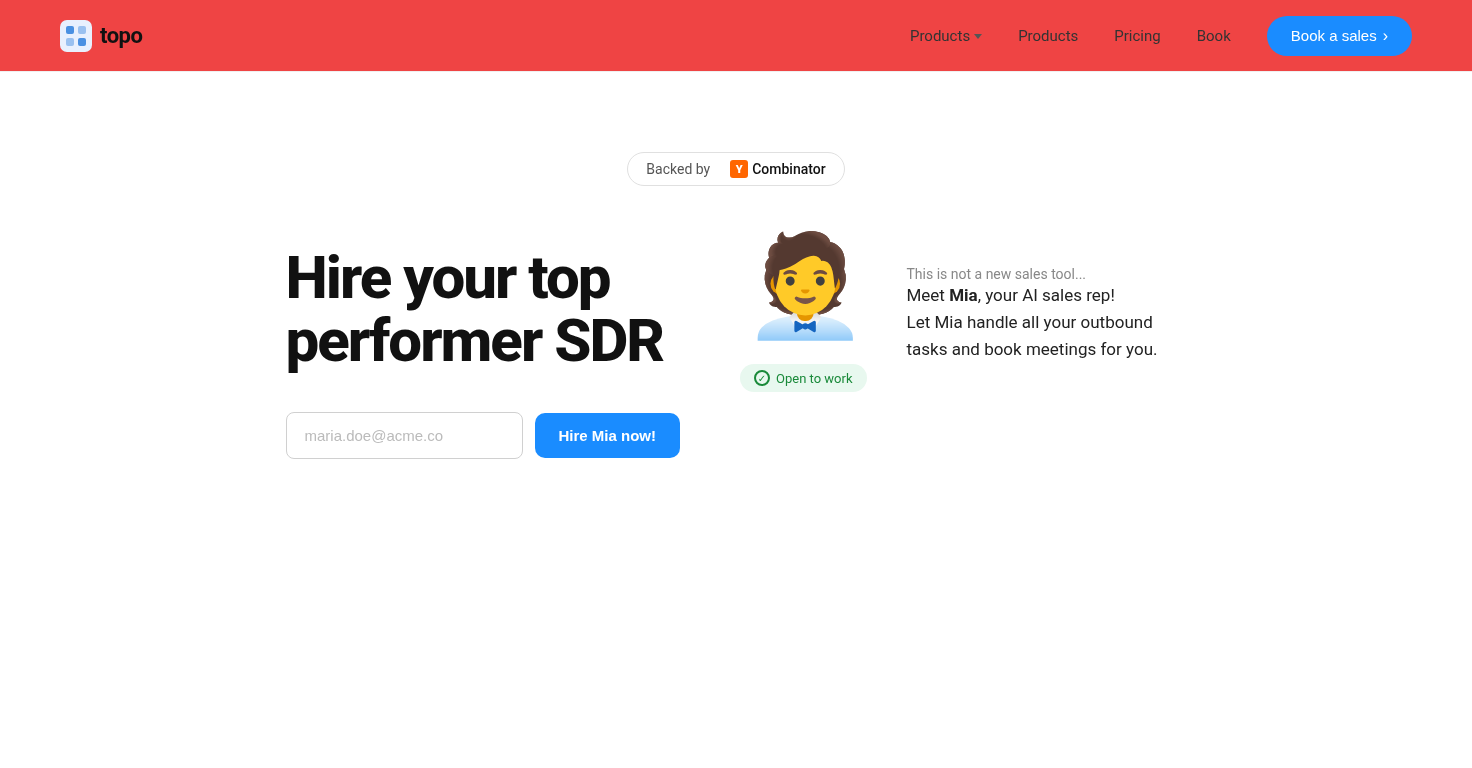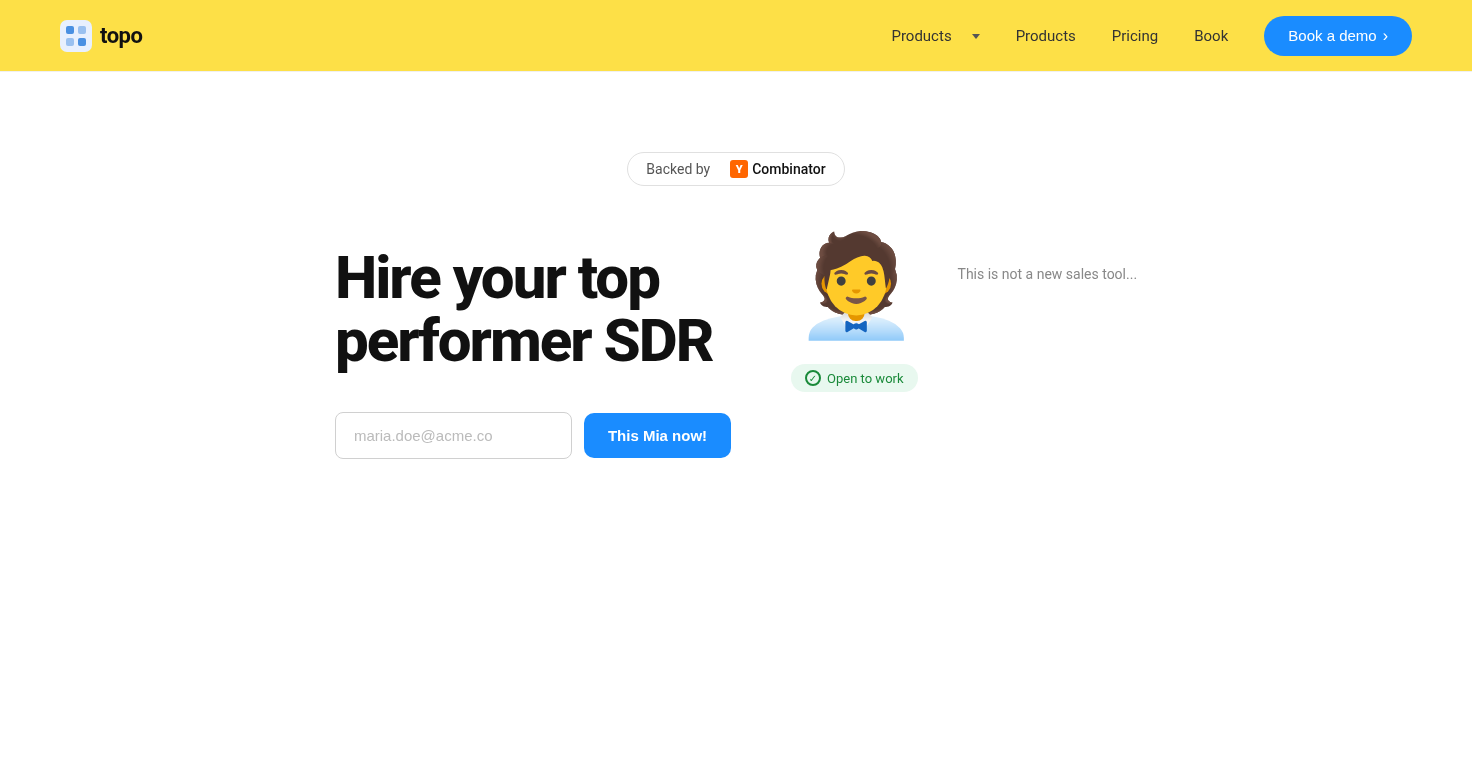--- a/index.html
+++ b/index.html
@@ -17,21 +17,21 @@
     }
 
     
     nav {
       display: flex;
       align-items: center;
       justify-content: space-between;
       padding: 0 60px;
       height: 72px;
       border-bottom: 1px solid #f0f0f0;
-      background: #fde047;
+      background: #ef4444;
     }
 
     .logo-area {
       display: flex;
       align-items: center;
       gap: 8px;
     }
 
     .logo-icon {
       width: 32px;
@@ -51,21 +51,21 @@
       gap: 36px;
     }
 
     .nav-link {
       font-size: 15px;
       color: #333333;
       cursor: pointer;
       text-decoration: none;
       display: flex;
       align-items: center;
-      gap: 20px;
+      gap: 4px;
     }
 
     .chevron-down {
       display: inline-block;
       width: 0;
       height: 0;
       border-left: 4px solid transparent;
       border-right: 4px solid transparent;
       border-top: 5px solid #555;
       margin-top: 1px;
@@ -285,21 +285,21 @@
     <a class="nav-link">
       <span>Products</span>
     </a>
     <a class="nav-link">
       <span>Pricing</span>
     </a>
     <a class="nav-link">
       <span>Book</span>
     </a>
     <button class="book-demo-btn">
-      <span>Book a demo</span>
+      <span>Book a sales</span>
       <span class="arrow-right">›</span>
     </button>
   </div>
 </nav>
 
 <main>
 
   <div class="yc-badge">
     <span>Backed by</span>
     <div class="yc-logo">
@@ -313,34 +313,38 @@
   <div class="hero-section">
 
     <div class="hero-left">
       <h1 class="hero-headline">
         <span>Hire your top</span><br>
         <span>performer SDR</span>
       </h1>
       <div class="hero-cta">
         <input type="email" class="email-input" placeholder="maria.doe@acme.co" style="">
         <button class="hire-btn">
-          <span>This Mia now!</span>
+          <span>Hire Mia now!</span>
         </button>
       </div>
     </div>
 
     <div class="mia-area">
       <div class="mia-avatar">
 
         <span style="font-size:100px; line-height:1; display:block; text-align:center; user-select:none;">🧑‍💼</span>
       </div>
       <div class="open-to-work-badge">
         <div class="check-circle">✓</div>
         <span>Open to work</span>
       </div>
     </div>
 
     <div class="hero-description">
       <p class="description-subtitle">This is not a new sales tool...</p>
+      <p class="description-text">
+        <span>Meet </span><strong>Mia</strong><span>, your AI sales rep!</span><br>
+        <span>Let Mia handle all your outbound tasks and book meetings for you.</span>
+      </p>
     </div>
 
   </div>
 </main>
 
 </body></html>

